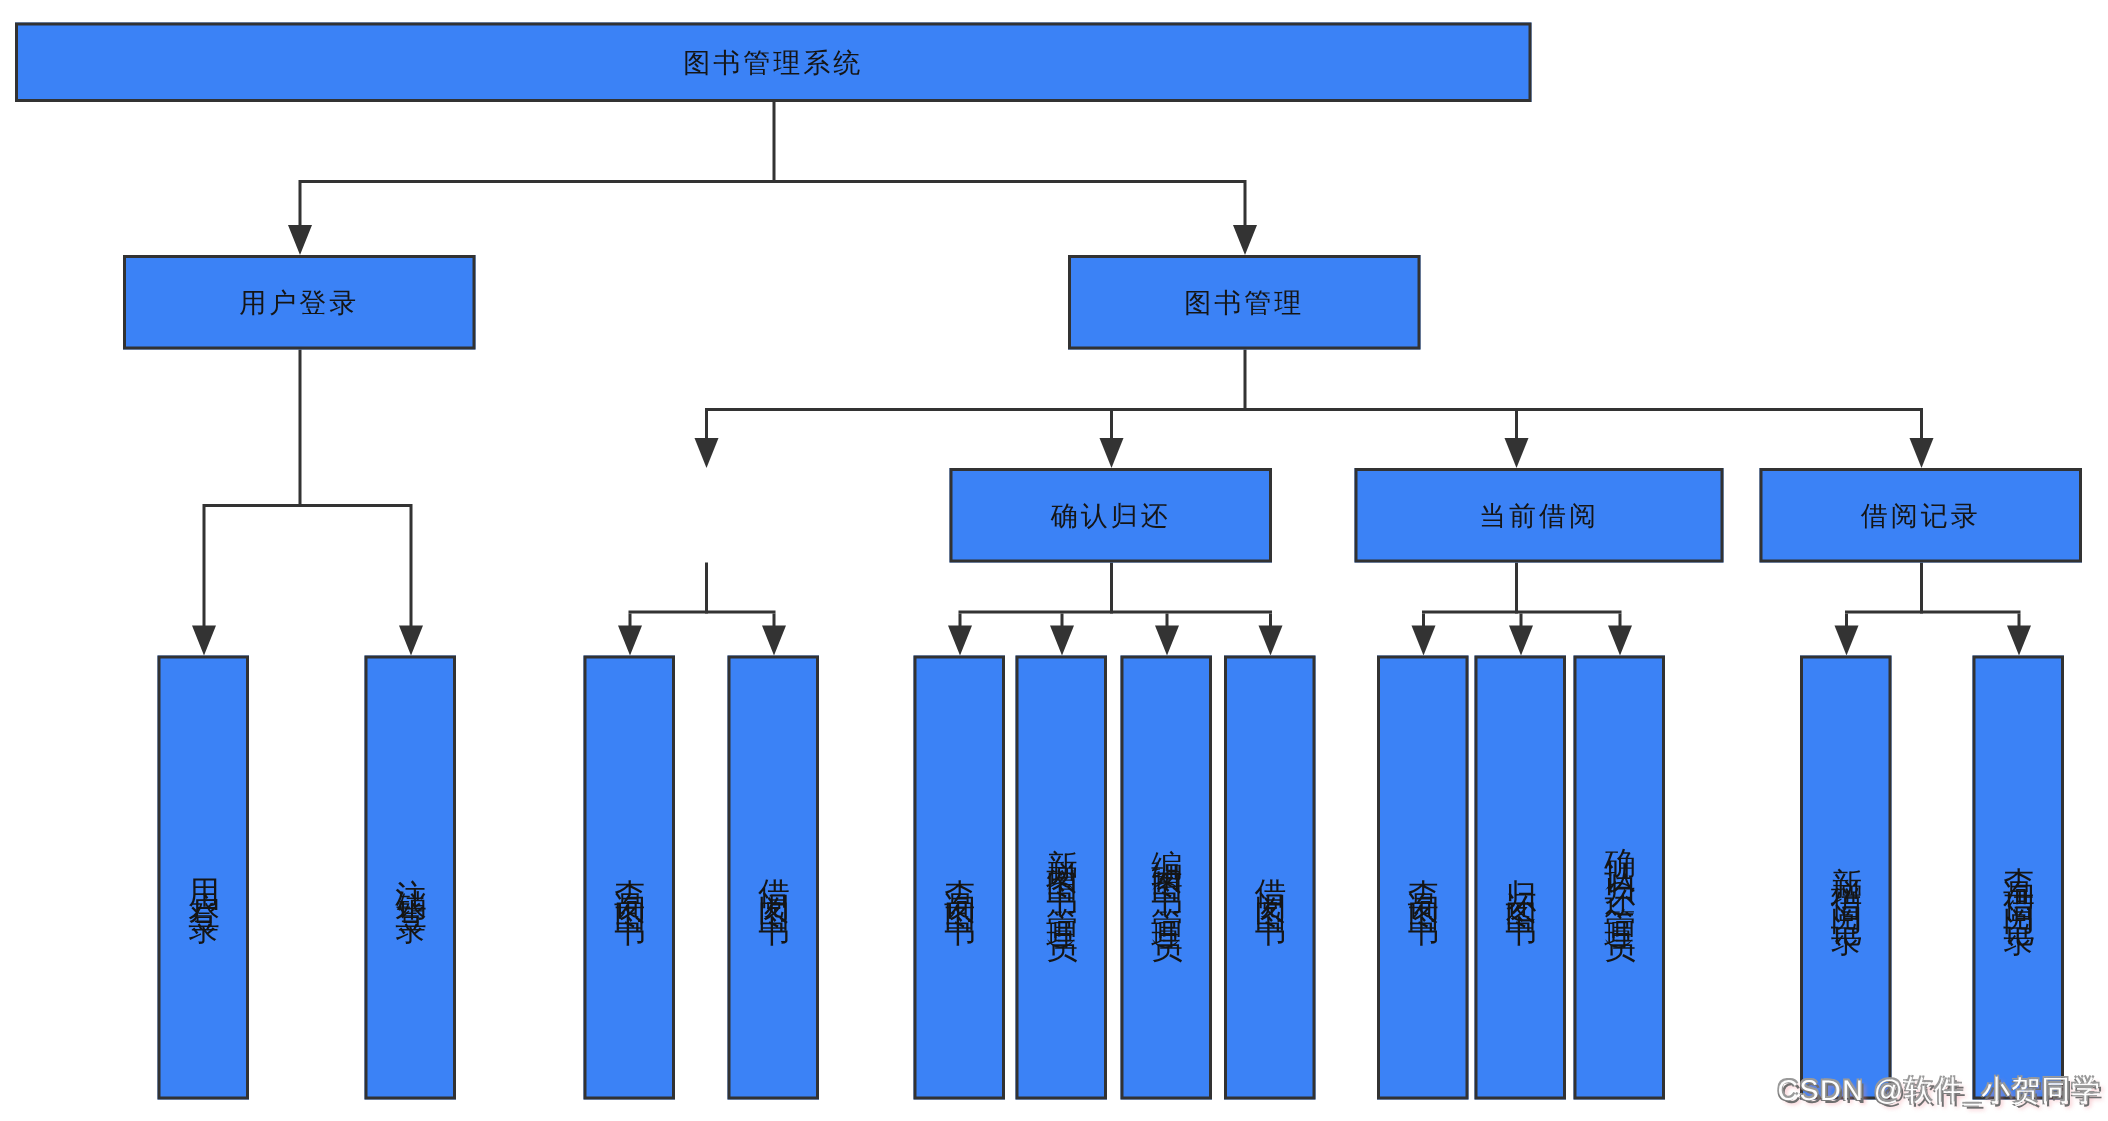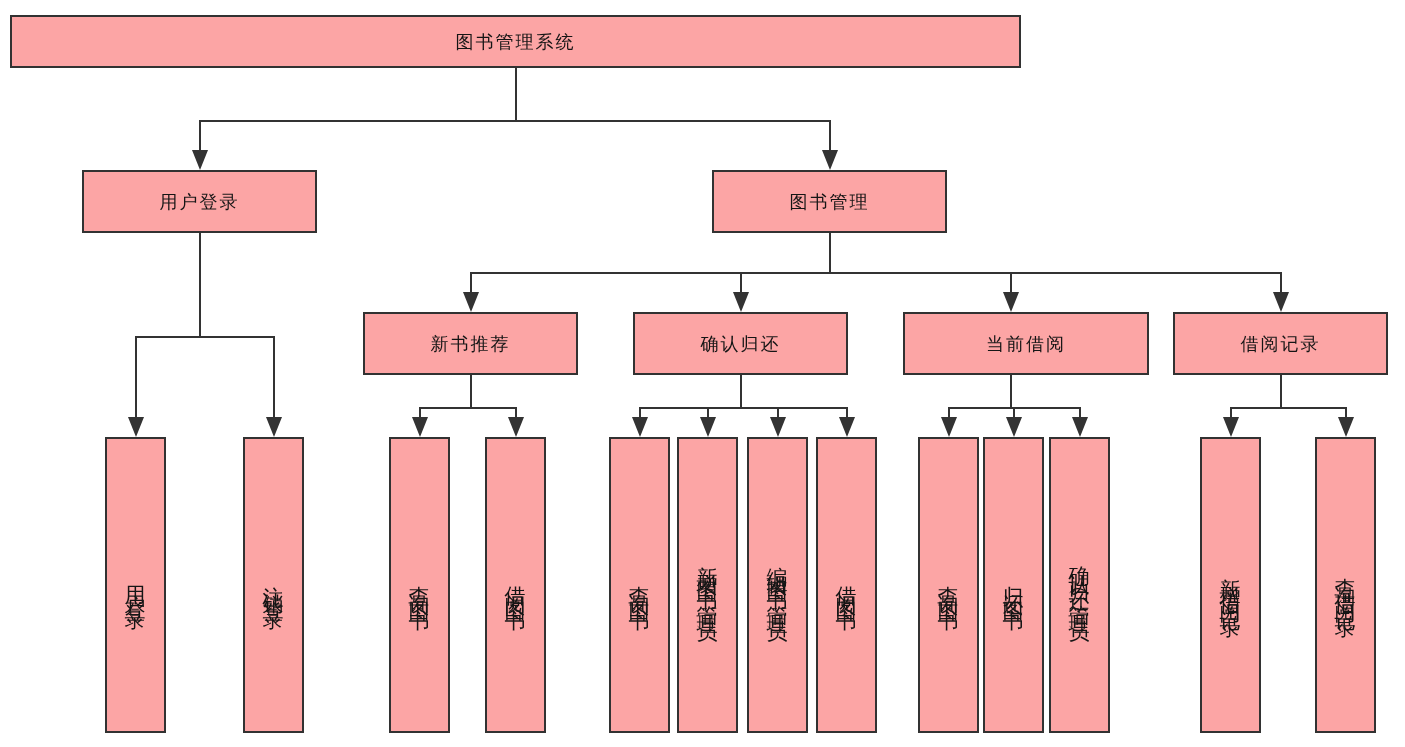--- a/index.html
+++ b/index.html
@@ -11,21 +11,21 @@
   #canvas {
     position: relative;
     width: 1405px;
     height: 747px;
     background: #ffffff;
     overflow: hidden;
   }
   .node {
     position: absolute;
     box-sizing: border-box;
-    background: #fca5a5;
+    background: #3b82f6;
     border: 2px solid #323232;
     display: flex;
     align-items: center;
     justify-content: center;
     z-index: 2;
   }
   .node .label-h {
     font-size: 18px;
     letter-spacing: 2px;
     color: #151515;
@@ -67,31 +67,29 @@
        2px  2px 0 #6f6f6f,
        3px  3px 3px rgba(240, 140, 150, 0.65);
     z-index: 3;
     white-space: nowrap;
   }
 </style>
 </head>
 <body>
 
 <div id="canvas">
+  <div id="watermark">CSDN @软件_小贺同学</div>
 <div class="node" style="left: 10px; top: 15px; width: 1011px; height: 53px;">
       <span class="label-h">图书管理系统</span>
     </div>
     <div class="node" style="left: 82px; top: 170px; width: 235px; height: 63px;">
       <span class="label-h">用户登录</span>
     </div>
     <div class="node" style="left: 712px; top: 170px; width: 235px; height: 63px;">
       <span class="label-h">图书管理</span>
-    </div>
-    <div class="node" style="left: 363px; top: 312px; width: 215px; height: 63px;">
-      <span class="label-h">新书推荐</span>
     </div>
     <div class="node" style="left: 633px; top: 312px; width: 215px; height: 63px;">
       <span class="label-h">确认归还</span>
     </div>
     <div class="node" style="left: 903px; top: 312px; width: 246px; height: 63px;">
       <span class="label-h">当前借阅</span>
     </div>
     <div class="node" style="left: 1173px; top: 312px; width: 215px; height: 63px;">
       <span class="label-h">借阅记录</span>
     </div>

